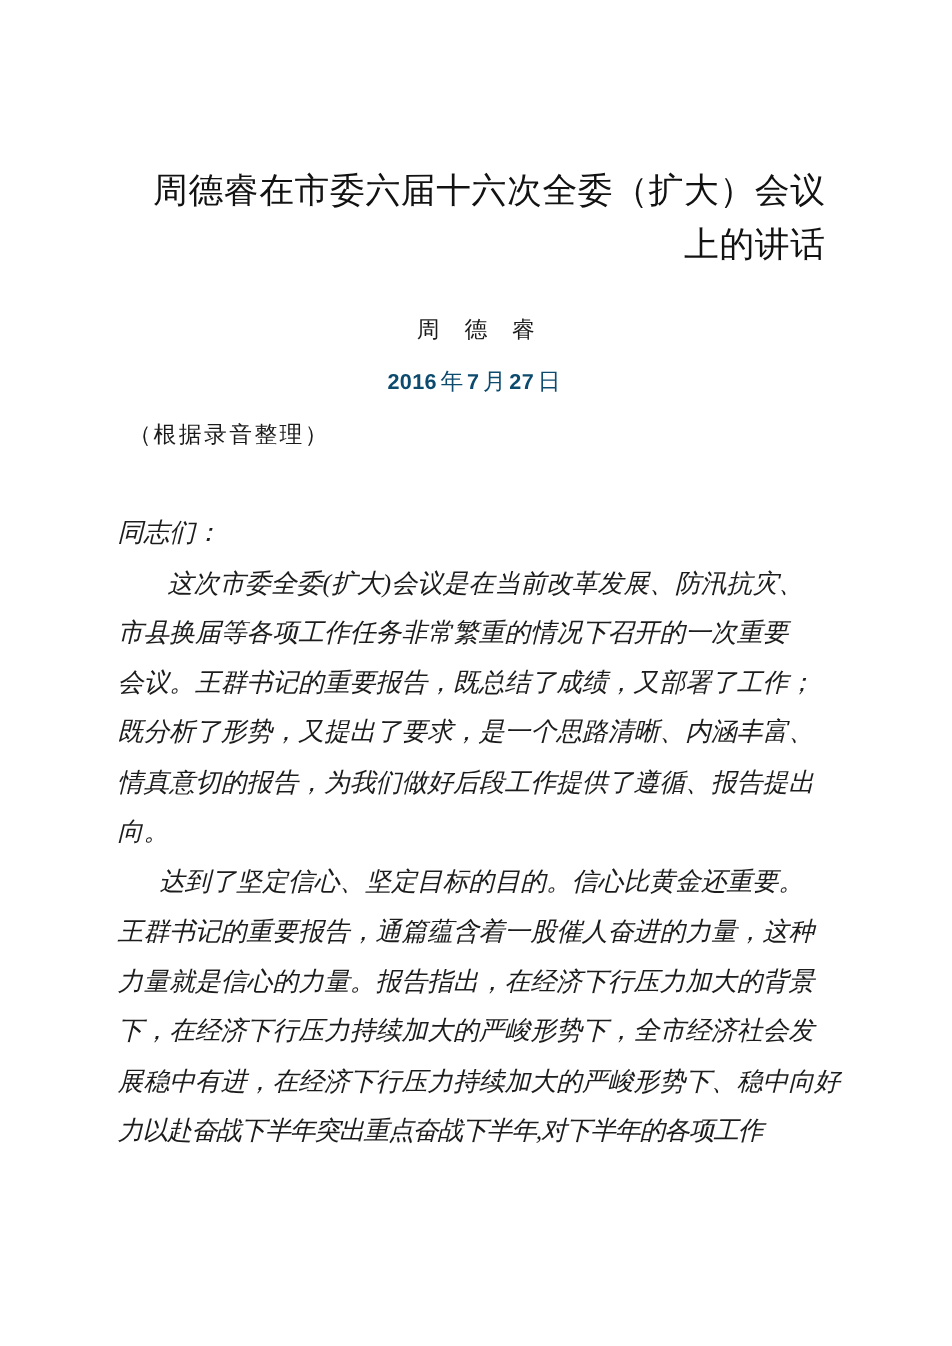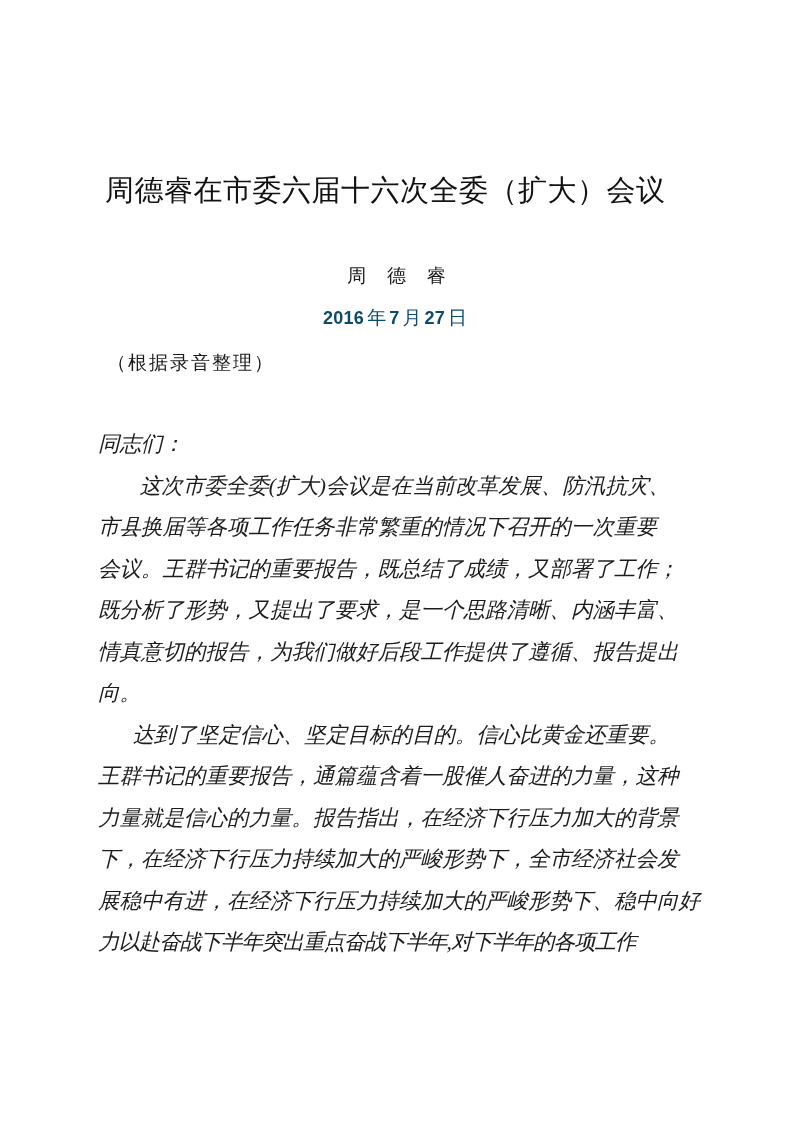--- a/index.html
+++ b/index.html
@@ -26,28 +26,27 @@
     height: 1122px;
     background: #ffffff;
   }
 
   
   .doc-title {
     position: absolute;
     left: 105px;
     top: 137px;
     width: 583px;
-    text-align: left;
+    text-align: right;
     font-family: "Liberation Serif", "DejaVu Serif", serif;
     font-size: 29px;
     line-height: 45px;
     letter-spacing: 0.5px;
     color: #121212;
     font-weight: 400;
-    margin-top: 31px;
   }
 
   
   .byline-author {
     position: absolute;
     left: 105px;
     top: 261px;
     width: 583px;
     text-align: center;
     font-size: 19px;
@@ -128,20 +127,21 @@
     letter-spacing: -1px;
   }
 </style>
 </head>
 <body>
 
 <div class="page">
 
   <div class="doc-title">
     <div>周德睿在市委六届十六次全委（扩大）会议</div>
+    <div>上的讲话</div>
   </div>
 
   <div class="byline-author">周 德 睿</div>
 
   <div class="byline-date">
     <span class="num">2016</span><span class="cjk">年</span><span class="num">7</span><span class="cjk">月</span><span class="num">27</span><span class="cjk">日</span>
   </div>
 
   <div class="byline-note">（根据录音整理）</div>
 

